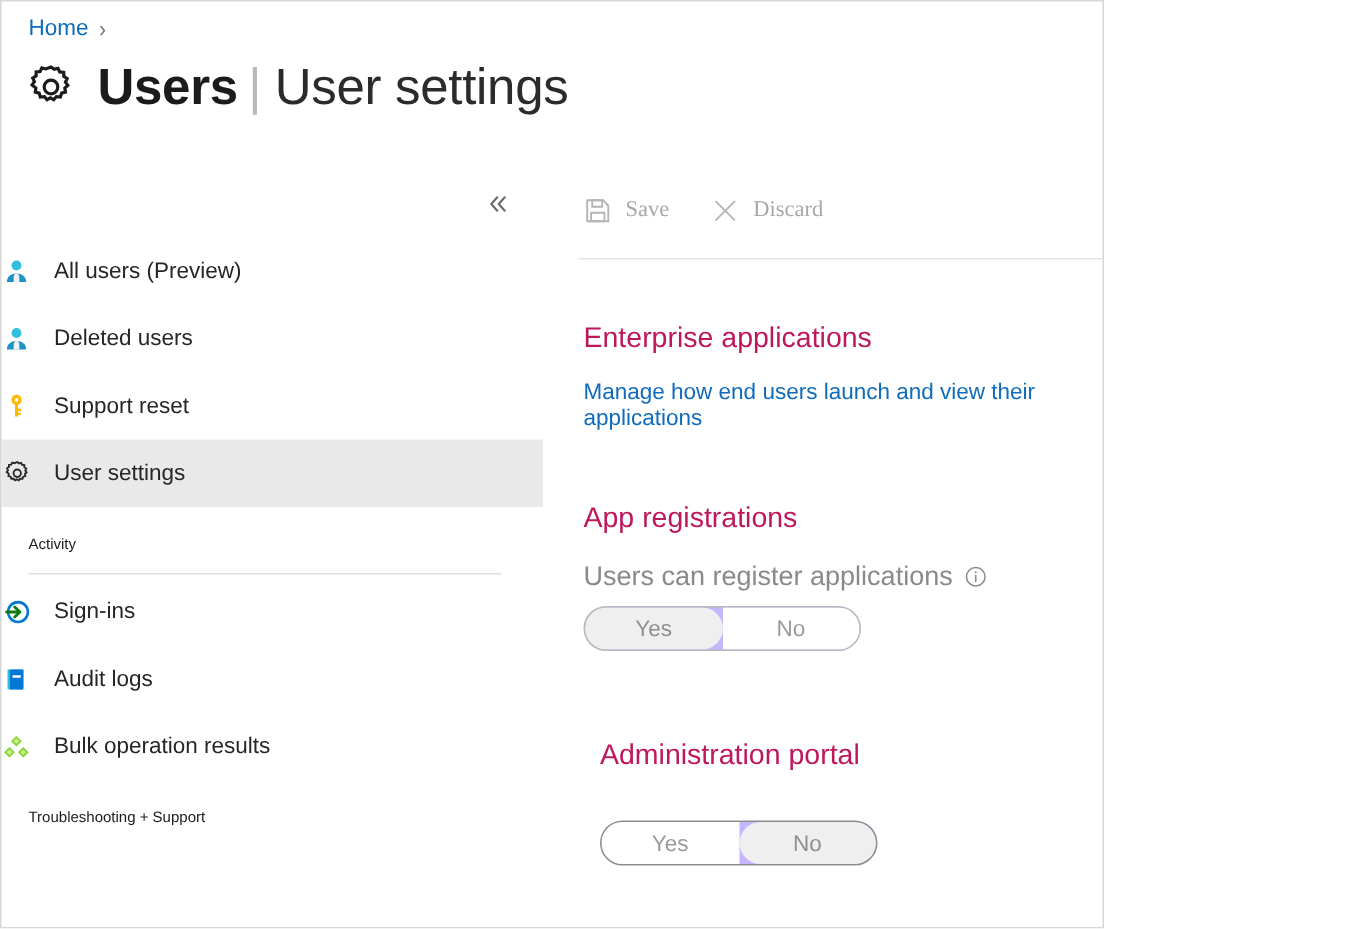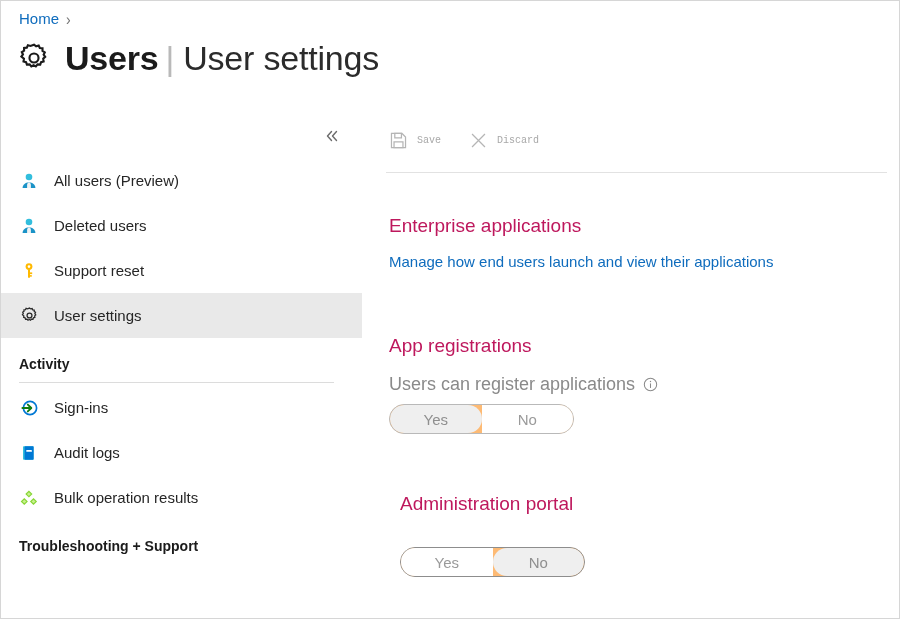--- a/index.html
+++ b/index.html
@@ -11,21 +11,21 @@
   body {
     width: 900px;
     height: 619px;
     background: #ffffff;
     font-family: "Liberation Sans", sans-serif;
     color: #1b1b1b;
     overflow: hidden;
   }
   .page {
     position: relative;
-    width: 900px;
+    width: 736px;
     height: 619px;
     background: #ffffff;
     border: 1px solid #d6d6d6;
     overflow: hidden;
   }
 
   
   .breadcrumb {
     position: absolute;
     left: 18px;
@@ -96,43 +96,43 @@
   .nav-list {
     position: absolute;
     left: 0;
     top: 45px;
     width: 361px;
   }
   .nav-item {
     display: flex;
     align-items: center;
     height: 45px;
-    padding-left: 18px;
+    padding-left: 0;
     cursor: pointer;
     font-size: 15px;
     color: #262626;
   }
   .nav-item.selected { background: #e9e9e9; }
   .nav-icon {
     width: 20px;
     height: 20px;
     margin-right: 15px;
     flex: 0 0 20px;
     display: flex;
     align-items: center;
     justify-content: center;
   }
   .nav-icon svg { display: block; }
   .nav-label { white-space: nowrap; }
 
   .group-head {
     margin-top: 14px;
     padding-left: 18px;
-    font-size: 14px;
-    font-weight: 700;
+    font-size: 10px;
+    font-weight: 400;
     color: #1b1b1b;
     line-height: 24px;
   }
   .group-rule {
     margin: 6px 0 2px 18px;
     width: 315px;
     height: 1px;
     background: #dcdcdc;
   }
   .group-head.spaced { }
@@ -150,27 +150,27 @@
     left: 27px;
     top: 18px;
     display: flex;
     align-items: center;
     gap: 28px;
   }
   .tool-btn {
     display: flex;
     align-items: center;
     gap: 9px;
-    font-size: 10px;
+    font-size: 15px;
     color: #a8a8a8;
     cursor: default;
     background: none;
     border: 0;
     padding: 0;
-    font-family: Liberation Mono, monospace;
+    font-family: Liberation Serif, serif;
     justify-content: flex-end;
   }
   .tool-btn svg { display: block; }
   .toolbar-rule {
     position: absolute;
     left: 24px;
     top: 59px;
     width: 501px;
     height: 1px;
     background: #e2e2e2;
@@ -212,21 +212,21 @@
 
   
   .toggle {
     margin-top: 9px;
     display: inline-flex;
     align-items: stretch;
     height: 30px;
     border: 1px solid #b9b9b9;
     border-radius: 16px;
     overflow: hidden;
-    background: #fdba74;
+    background: #c4b5fd;
     cursor: pointer;
     width: 185px;
   }
   .toggle.dark-border { border-color: #8d8d8d; }
   .toggle-opt {
     flex: 1 1 50%;
     display: flex;
     align-items: center;
     justify-content: center;
     font-size: 15px;

